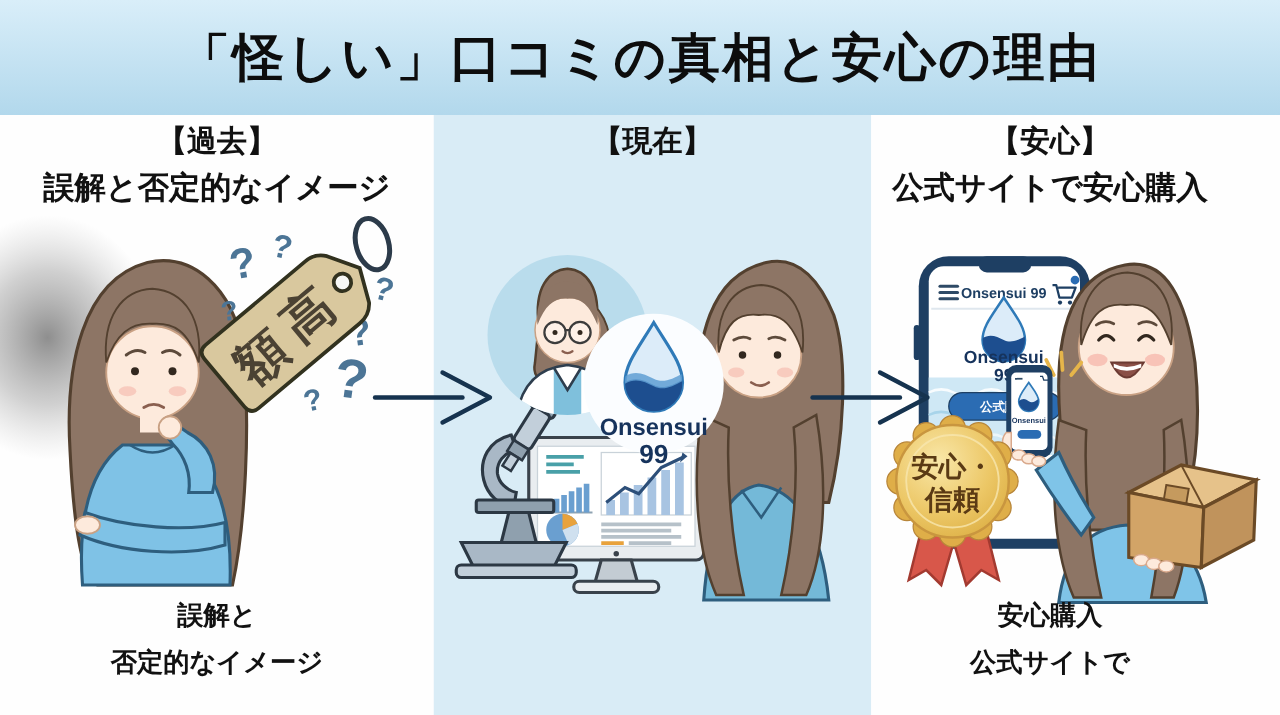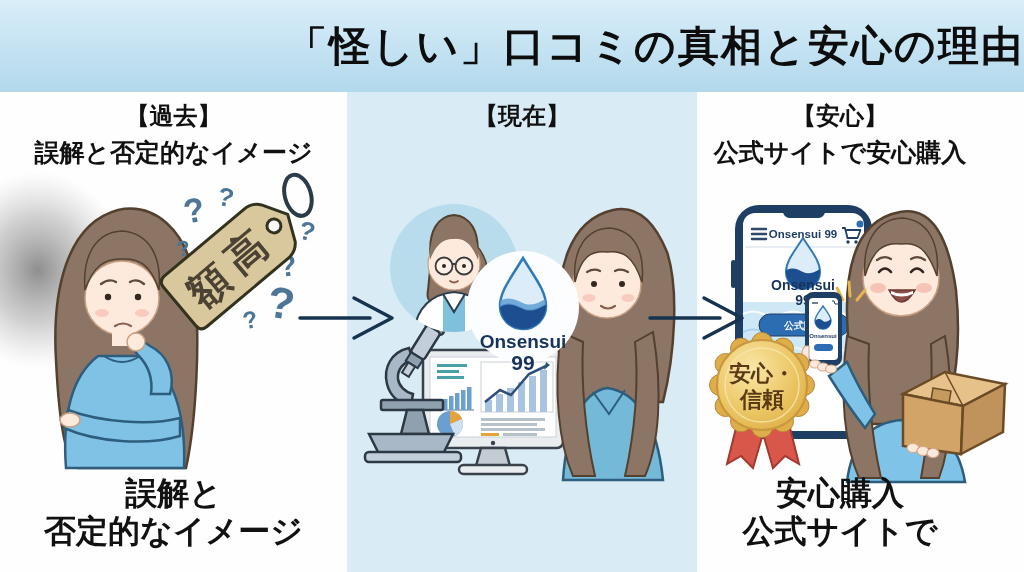--- a/index.html
+++ b/index.html
@@ -2,31 +2,31 @@
 <html><head>
 <meta charset="utf-8">
 <style>
   html,body{margin:0;padding:0;background:#ffffff;}
   *{box-sizing:border-box;}
   body{font-family:"Liberation Sans","DejaVu Sans",sans-serif;}
   .stage{position:relative;width:1024px;height:572px;overflow:hidden;background:#fefefe;}
   .titlebar{position:absolute;left:0;top:0;width:1024px;height:92px;
     background:linear-gradient(180deg,#d9eef9 0%,#bede f2 45%,#b2d8ec 100%);
     background:linear-gradient(180deg,#d9eef9 0%,#b2d8ec 100%);
-    display:flex;align-items:center;justify-content:flex-end;}
+    display:flex;align-items:center;justify-content:center;}
   .titlebar h1{margin:0;font-size:41px;font-weight:800;letter-spacing:2px;color:#0d0d0d;}
   .panel{position:absolute;top:92px;height:480px;}
   .panel-left{left:0;width:347px;background:#fefefe;}
   .panel-mid{left:347px;width:350px;background:#d9ecf6;}
   .panel-right{left:697px;width:327px;background:#fefefe;}
   .heading{position:absolute;top:98px;text-align:center;color:#111;font-weight:bold;
-    font-size:25px;line-height:36px;z-index:5;}
+    font-size:25px;line-height:36px;z-index:5;font-family:Liberation Mono, monospace;}
   .heading .tagline{font-size:24px;}
   .caption{position:absolute;top:474px;text-align:center;color:#111;font-weight:bold;
-    font-size:32px;line-height:38px;z-index:5;}
+    font-size:21px;line-height:38px;z-index:5;}
   .h1c{left:0;width:347px;}
   .h2c{left:347px;width:350px;}
   .h3c{left:697px;width:286px;}
   svg{position:absolute;font-family:"Liberation Sans","DejaVu Sans",sans-serif;}
   .illus1{left:0;top:92px;}
   .illus2{left:347px;top:92px;}
   .illus3{left:697px;top:92px;}
   .arrow1{left:296px;top:294px;z-index:6;}
   .arrow2{left:646px;top:294px;z-index:6;}
 </style>

